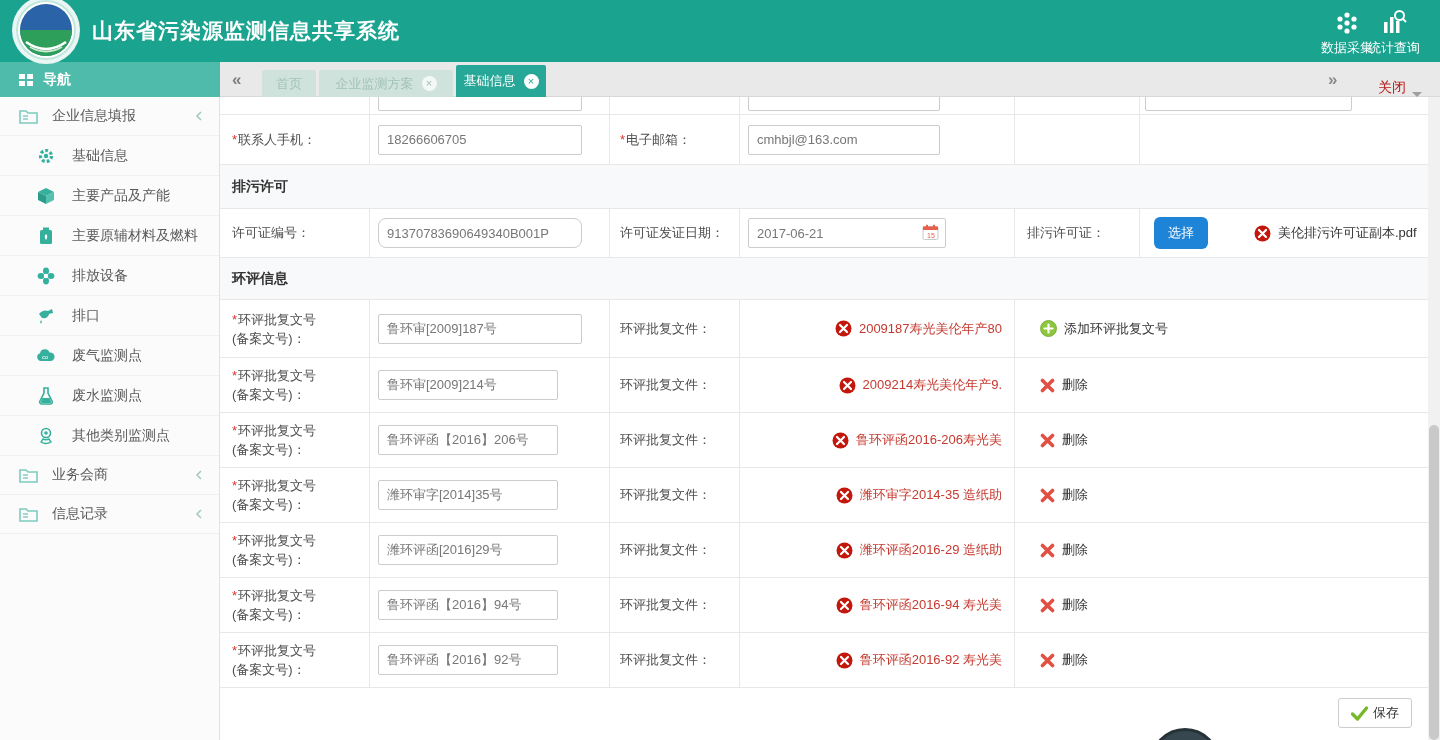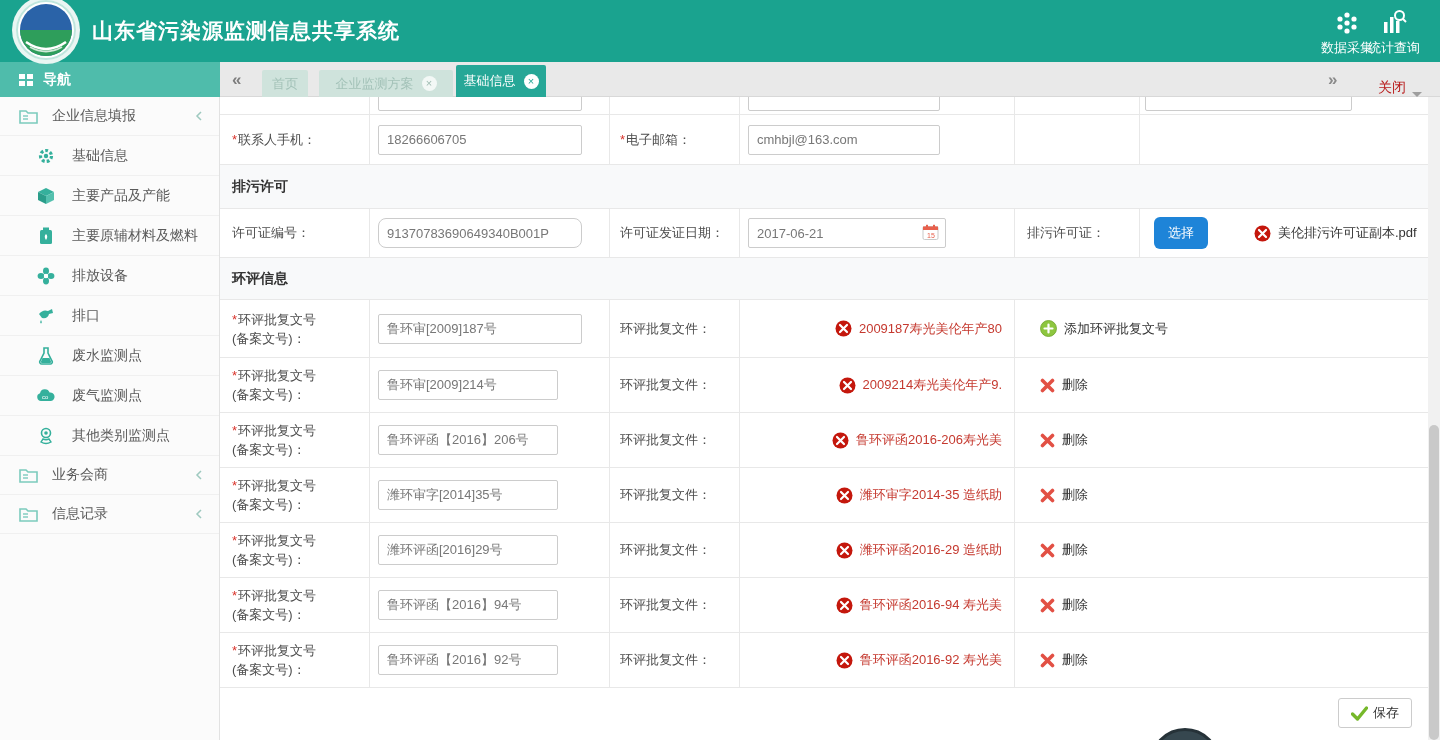--- a/index.html
+++ b/index.html
@@ -140,21 +140,21 @@
           <circle cx="19.5" cy="7.5" r="4.5" fill="none" stroke="#fff" stroke-width="2"></circle>
           <line x1="23" y1="11" x2="26" y2="14" stroke="#fff" stroke-width="2"></line>
         </svg>
       </div>
       <div class="lb">统计查询</div>
     </div>
   </div>
 
   <div class="tabbar">
     <div class="tab-collapse">«</div>
-    <div class="tab inactive" style="left:262px; width:46px;">
+    <div class="tab inactive" style="left:262px; width:54px;">
       <span>首页</span>
     </div>
     <div class="tab inactive" style="left:319px; width:134px;">
       <span>企业监测方案</span>
       <span class="tab-close">×</span>
     </div>
     <div class="tab active" style="left:456px; width:90px;">
       <span>基础信息</span>
       <span class="tab-close">×</span>
     </div>
@@ -239,35 +239,35 @@
       <span class="sic">
         <svg width="18" height="16" viewBox="0 0 18 16">
             <path d="M2,6 q4,-5 9,-3 l4,-2 l1,4 l-4,1 q-1,5 -7,4 z" fill="#35b09c"></path>
             <path d="M4,12 q1.5,3 0,3.5 q-1.5,-0.5 0,-3.5" fill="#35b09c"></path>
           </svg>
       </span>
       <span class="slb">排口</span>
     </div>
     <div class="side-item side-child">
       <span class="sic">
+        <svg width="20" height="15" viewBox="0 0 20 15">
+            <path d="M5,13 a4,4 0 0 1 -1,-7.8 a5,5 0 0 1 9.6,-0.6 a3.6,3.6 0 0 1 1.4,8.4 z" fill="#35b09c"></path>
+            <text x="6" y="11" font-size="6" fill="#fff" font-family="inherit">co</text>
+          </svg>
+      </span>
+      <span class="slb">废气监测点</span>
+    </div>
+    <div class="side-item side-child">
+      <span class="sic">
         <svg width="16" height="18" viewBox="0 0 16 18">
             <path d="M6,1 h4 v5 l4,8 a2,2 0 0 1 -2,3 h-8 a2,2 0 0 1 -2,-3 l4,-8 z" fill="none" stroke="#35b09c" stroke-width="1.6"></path>
             <path d="M4.5,11 h7 l1.5,3.5 a1,1 0 0 1 -1,1.5 h-8 a1,1 0 0 1 -1,-1.5 z" fill="#35b09c"></path>
           </svg>
       </span>
       <span class="slb">废水监测点</span>
-    </div>
-    <div class="side-item side-child">
-      <span class="sic">
-        <svg width="20" height="15" viewBox="0 0 20 15">
-            <path d="M5,13 a4,4 0 0 1 -1,-7.8 a5,5 0 0 1 9.6,-0.6 a3.6,3.6 0 0 1 1.4,8.4 z" fill="#35b09c"></path>
-            <text x="6" y="11" font-size="6" fill="#fff" font-family="inherit">co</text>
-          </svg>
-      </span>
-      <span class="slb">废气监测点</span>
     </div>
     <div class="side-item side-child">
       <span class="sic">
         <svg width="16" height="18" viewBox="0 0 16 18">
             <circle cx="8" cy="6" r="4.5" fill="none" stroke="#35b09c" stroke-width="1.6"></circle>
             <circle cx="8" cy="6" r="1.8" fill="#35b09c"></circle>
             <path d="M3,15 q5,3 10,0 l-2,-3 q-3,1.5 -6,0 z" fill="none" stroke="#35b09c" stroke-width="1.4"></path>
           </svg>
       </span>
       <span class="slb">其他类别监测点</span>

